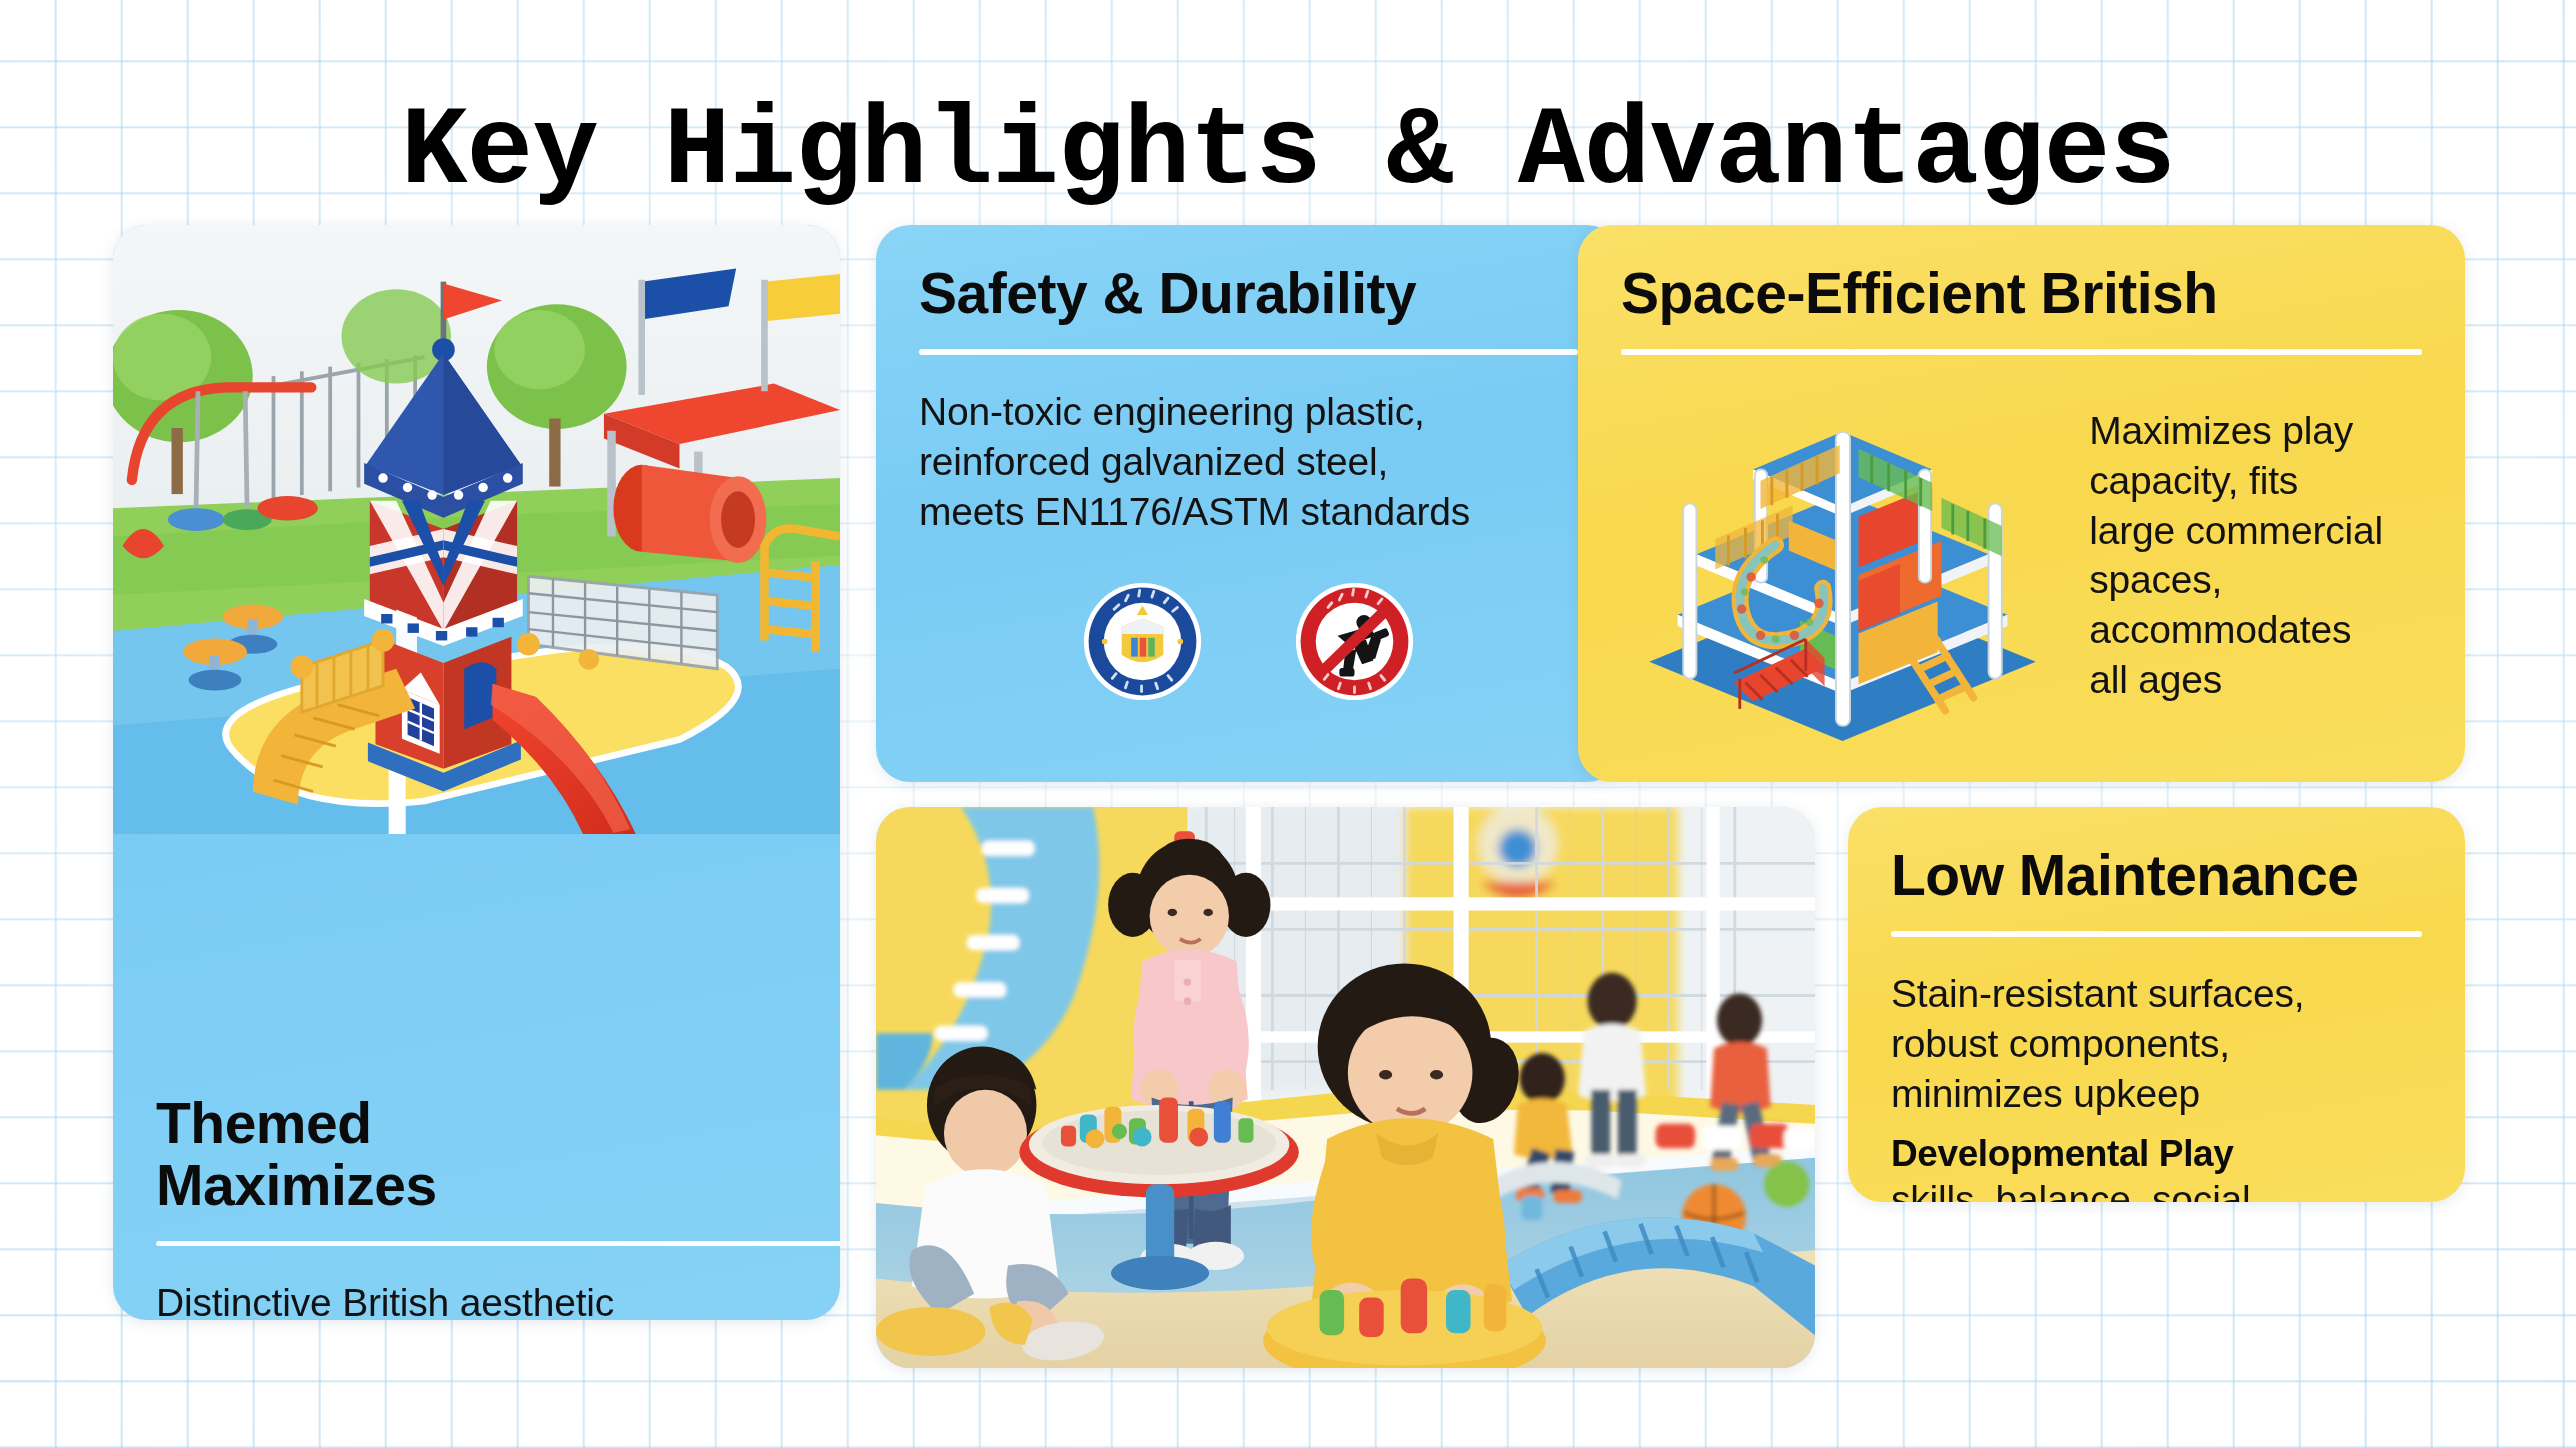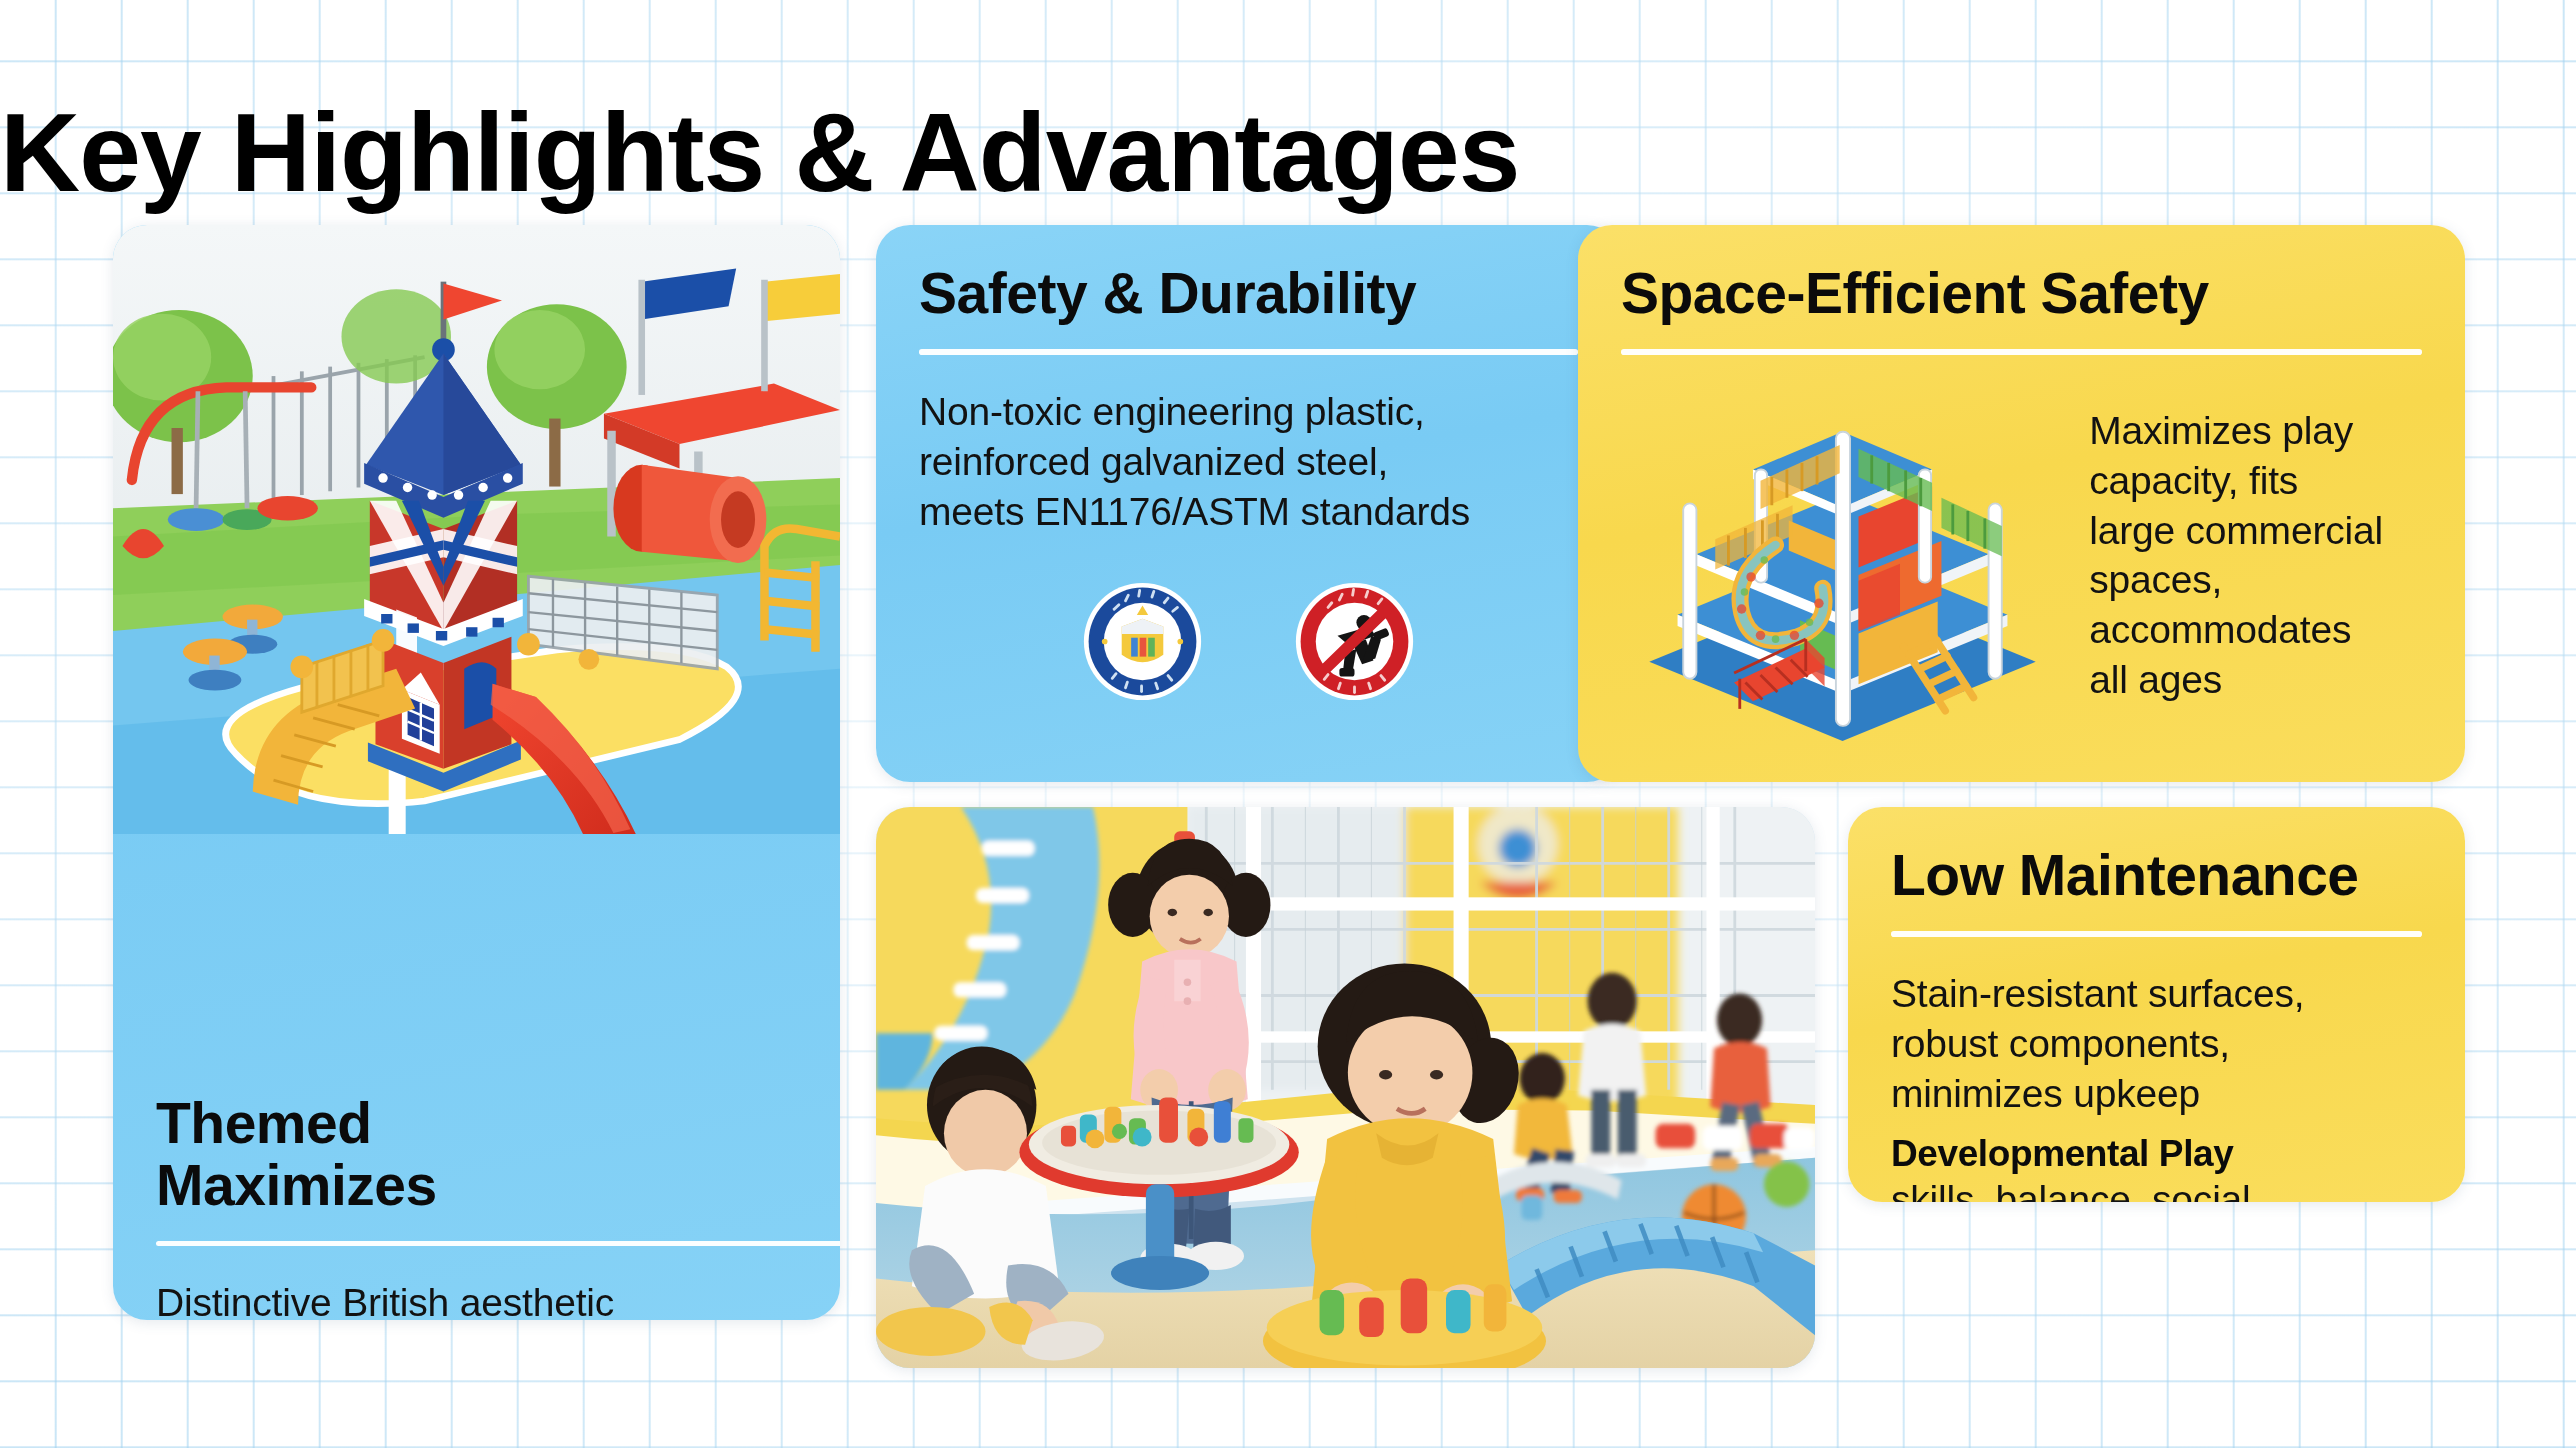--- a/index.html
+++ b/index.html
@@ -21,28 +21,29 @@
   #grid-fade{
     position:absolute;inset:0;
     background:
       radial-gradient(ellipse 85% 75% at 50% 48%, rgba(255,255,255,.80) 0%, rgba(255,255,255,.35) 55%, rgba(255,255,255,0) 100%);
     pointer-events:none;
   }
 
   
   #page-title{
     position:absolute;left:0;right:0;top:21px;
-    text-align:left;
+    text-align:center;
     font-size:111px;
     font-weight:bold;
     letter-spacing:-0.9px;
     color:#000;
     line-height:1.05;
     white-space:nowrap;
     font-stretch:condensed;
+    font-family:Liberation Mono, monospace;
   }
 
   
   .card{
     position:absolute;
     border-radius:34px;
     overflow:hidden;
     box-shadow:0 2.8px 13.2px rgba(60,90,120,.13);
   }
   .card.blue{background:linear-gradient(170deg,#8ad4f7 0%, #79cbf4 45%, #86d2f6 100%);}
@@ -380,21 +381,21 @@
             <line x1="79" y1="108" x2="81" y2="114"></line>
           <line x1="92" y1="100" x2="96" y2="105"></line>
         </g>
       </svg>
     </div>
   </div>
 </section>
 
 <section class="card yellow" id="card-space">
   <div class="card-pad">
-    <div class="card-title">Space-Efficient Safety</div>
+    <div class="card-title">Space-Efficient British</div>
     <div class="divider"></div>
 
     <div class="split">
       <div class="illo-col">
         <svg viewBox="0 0 470 400" style="display:block;width:443px;height:377px;" aria-hidden="true">
 
           <path d="M30 300 L235 216 L440 300 L235 384 Z" fill="#2f7ec4"></path>
 
           <path d="M60 250 L235 178 L410 250 L235 322 Z" fill="#3d8fd4"></path>
           <path d="M60 250 L235 322 L235 334 L60 262 Z" fill="#ffffff"></path>

